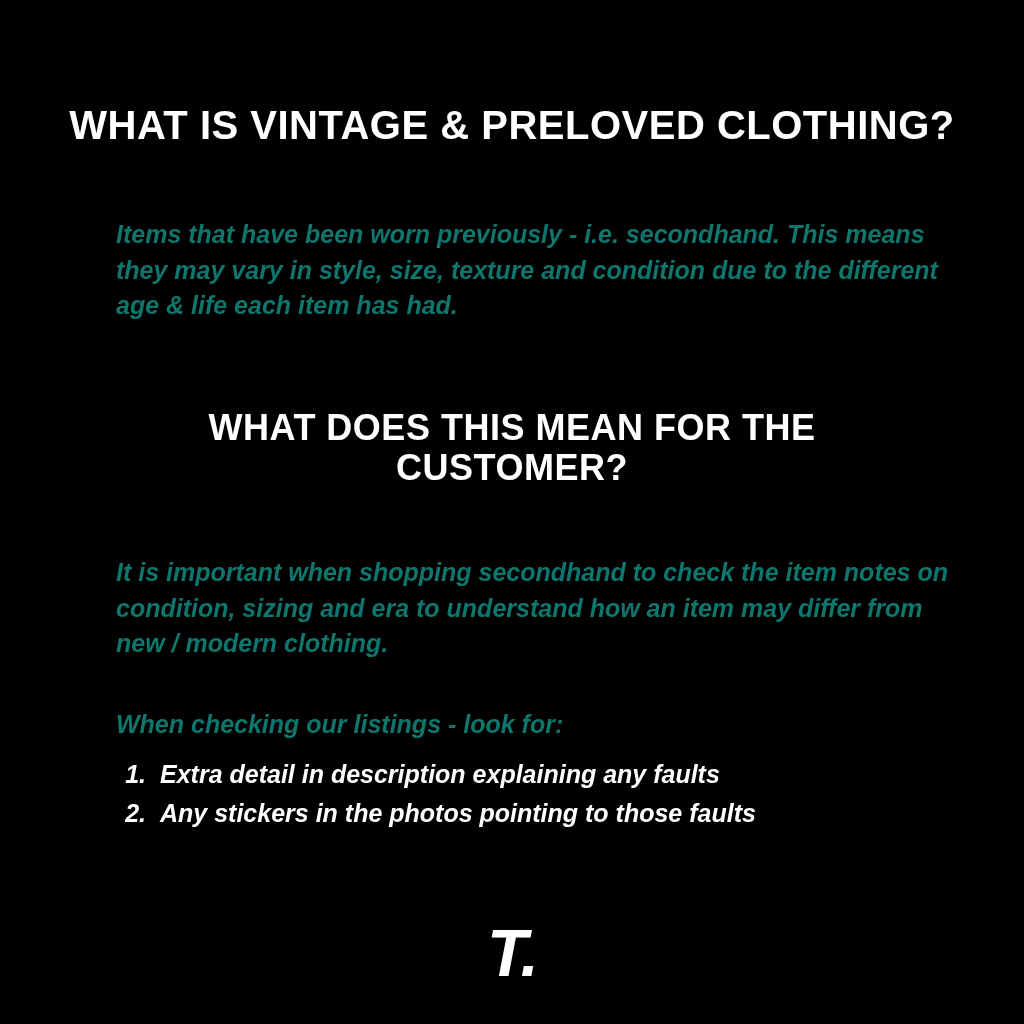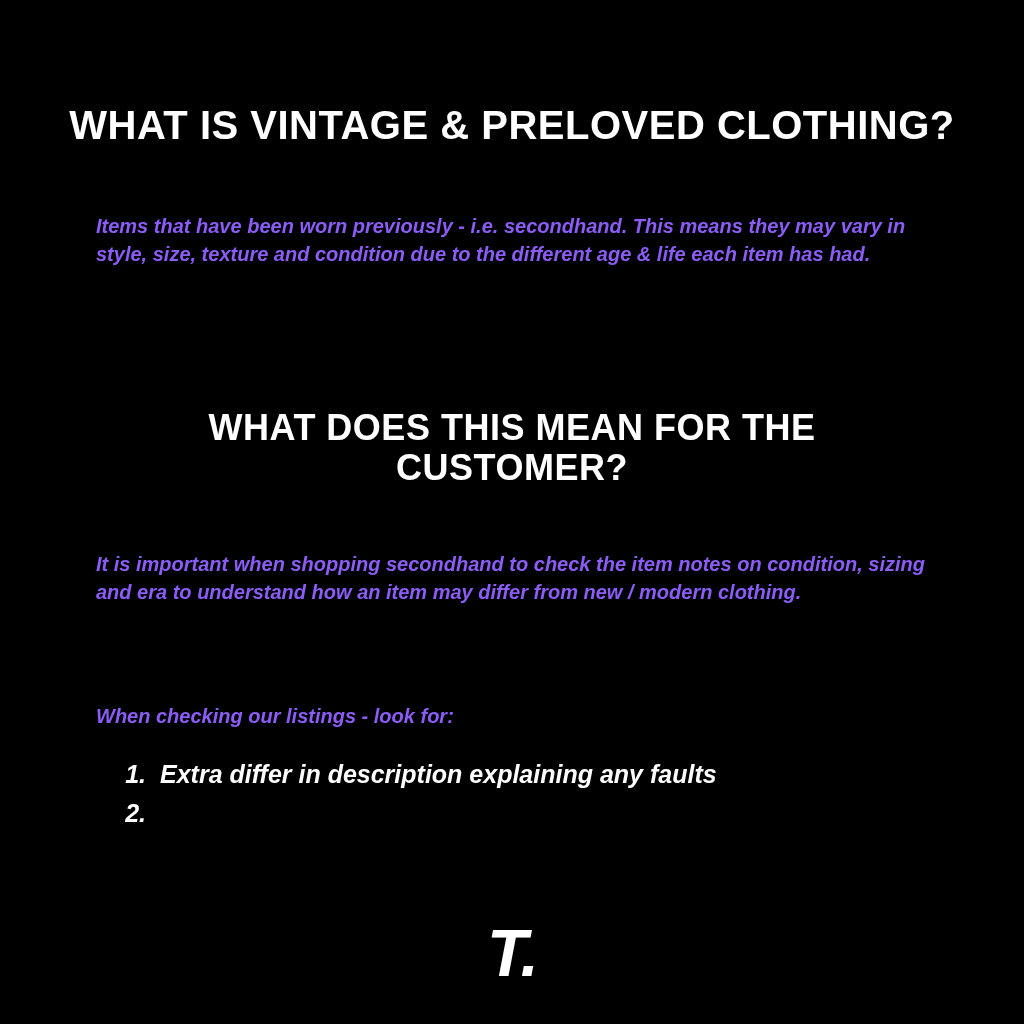--- a/index.html
+++ b/index.html
@@ -41,23 +41,24 @@
     font-size: 36px;
     position: absolute;
     top: 378px;
     left: 120px;
     right: 120px;
     text-align: center;
   }
   .body-text {
     font-style: italic;
     font-weight: bold;
-    font-size: 20px;
+    font-size: 25px;
     line-height: 1.42;
-    color: #8b5cf6;
+    color: #0f766e;
+    margin-left: 20px;
   }
   .p1 {
     position: absolute;
     top: 192px;
     left: 96px;
     width: 840px;
   }
   .p2 {
     position: absolute;
     top: 530px;
@@ -117,22 +118,23 @@
 
   <h2 class="heading h-sub">WHAT DOES THIS MEAN FOR THE CUSTOMER?</h2>
 
   <p class="body-text p3">When checking our listings - look for:</p>
 
   <p class="body-text p2">It is important when shopping secondhand to check the item notes on condition, sizing and era to understand how an item may differ from new / modern clothing.</p>
 
   <ul class="list">
     <li>
       <span class="num">1.</span>
-      <span>Extra differ in description explaining any faults</span>
+      <span>Extra detail in description explaining any faults</span>
     </li>
     <li>
       <span class="num">2.</span>
+      <span>Any stickers in the photos pointing to those faults</span>
     </li>
   </ul>
 
   <div class="logo">T.</div>
 
 </div>
 
 </body></html>

